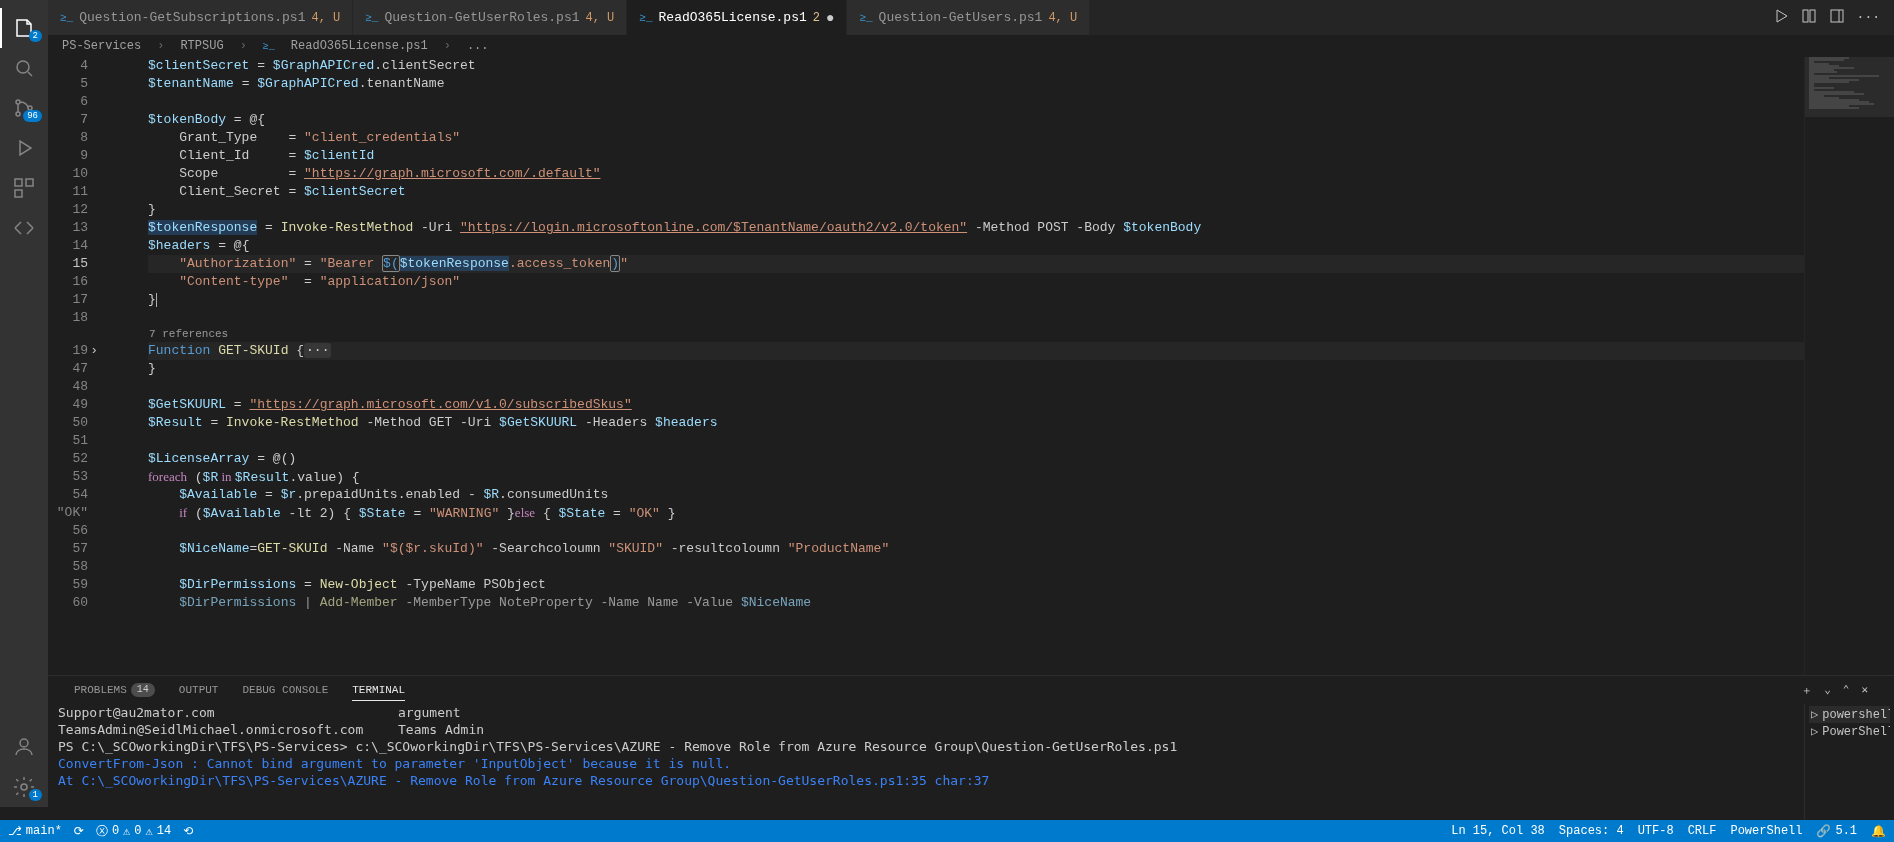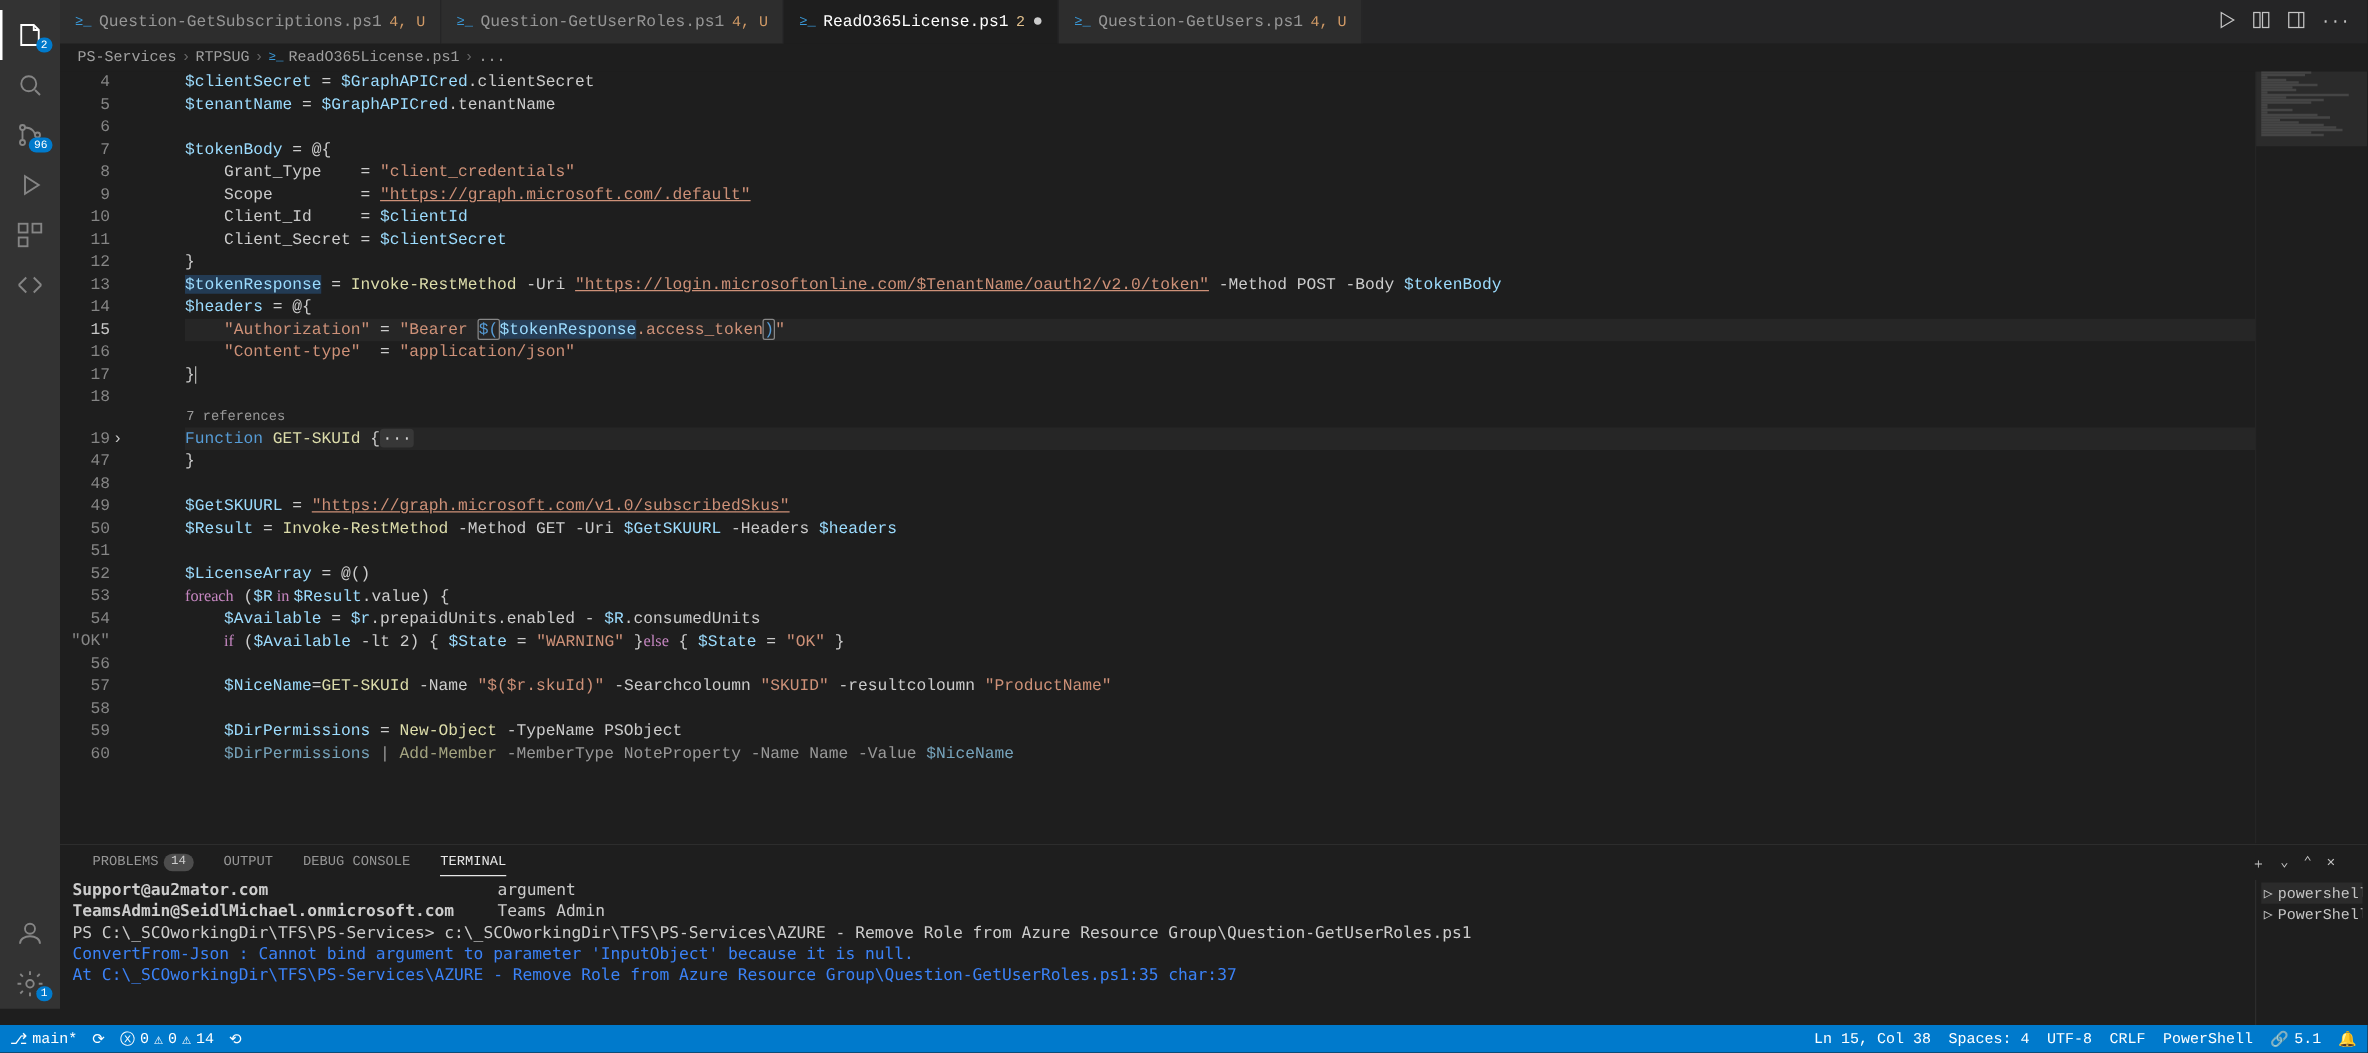--- a/index.html
+++ b/index.html
@@ -88,21 +88,21 @@
   color: #c5c5c5;
 }
 .breadcrumbs {
   height: 22px;
   background: #1e1e1e;
   display: flex;
   align-items: center;
   padding-left: 14px;
   font-size: 12px;
   color: #a0a0a0;
-  gap: 4px;
+  gap: 16px;
 }
 .breadcrumbs .sep { color: #666; }
 .editor-container {
   flex: 1;
   display: flex;
   background: #1e1e1e;
   position: relative;
   overflow: hidden;
 }
 .gutter {
@@ -184,21 +184,21 @@
 .terminal-output {
   flex: 1;
   font-family: Consolas, monospace;
   font-size: 13px;
   color: #cccccc;
   padding: 0 10px;
   line-height: 17px;
 }
 .terminal-output .err { color: #3b82f6; }
 .table-row { display:flex; }
-.tcell { width: 340px; font-weight: bold; }
+.tcell { width: 340px; }
 .terminal-sidebar {
   width: 90px;
   border-left: 1px solid #2d2d2d;
   font-size: 12px;
   color: #c5c5c5;
   padding: 2px 4px;
 }
 .terminal-sidebar .t-item {
   display:flex; align-items:center; gap:4px; padding:1px 2px; cursor:pointer;
   white-space: nowrap; overflow: hidden; text-overflow: ellipsis;
@@ -374,22 +374,22 @@
         <div class="ln">58</div>
         <div class="ln">59</div>
         <div class="ln">60</div>
       </div>
       <div class="code-area">
         <div class="code-line"><span class="tok-var">$clientSecret</span><span> = </span><span class="tok-var">$GraphAPICred</span><span>.clientSecret</span></div>
         <div class="code-line"><span class="tok-var">$tenantName</span><span> = </span><span class="tok-var">$GraphAPICred</span><span>.tenantName</span></div>
         <div class="code-line"><span></span></div>
         <div class="code-line"><span class="tok-var">$tokenBody</span><span> = @{</span></div>
         <div class="code-line"><span>    Grant_Type    = </span><span class="tok-str">"client_credentials"</span></div>
+        <div class="code-line"><span>    Client_Id     = </span><span class="tok-var">$clientId</span></div>
         <div class="code-line"><span>    Scope         = </span><span class="tok-str tok-u">"https://graph.microsoft.com/.default"</span></div>
-        <div class="code-line"><span>    Client_Id     = </span><span class="tok-var">$clientId</span></div>
         <div class="code-line"><span>    Client_Secret = </span><span class="tok-var">$clientSecret</span></div>
         <div class="code-line"><span>}</span></div>
         <div class="code-line"><span class="tok-var sel">$tokenResponse</span><span> = </span><span class="tok-cmd">Invoke-RestMethod</span><span> -Uri </span><span class="tok-str tok-u">"https://login.microsoftonline.com/$TenantName/oauth2/v2.0/token"</span><span> -Method POST -Body </span><span class="tok-var">$tokenBody</span></div>
         <div class="code-line"><span class="tok-var">$headers</span><span> = @{</span></div>
         <div class="code-line hl"><span>    </span><span class="tok-str">"Authorization"</span><span> = </span><span class="tok-str">"Bearer </span><span class="tok-kw2 bracket-hl">$(</span><span class="tok-var sel">$tokenResponse</span><span class="tok-str">.access_token</span><span class="tok-kw2 bracket-hl">)</span><span class="tok-str">"</span></div>
         <div class="code-line"><span>    </span><span class="tok-str">"Content-type"</span><span>  = </span><span class="tok-str">"application/json"</span></div>
         <div class="code-line"><span>}</span><span class="cursor-caret"></span></div>
         <div class="code-line"><span></span></div>
         <div class="codelens">7 references</div>
         <div class="code-line hl"><span class="tok-kw2">Function</span><span class="tok-cmd"> GET-SKUId </span><span>{</span><span class="dots">···</span></div>

